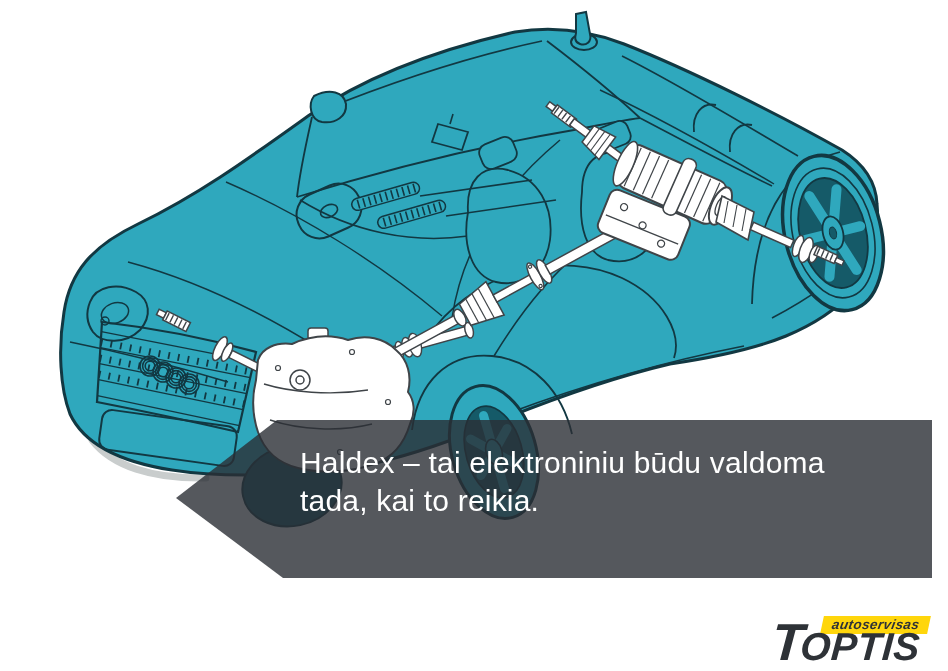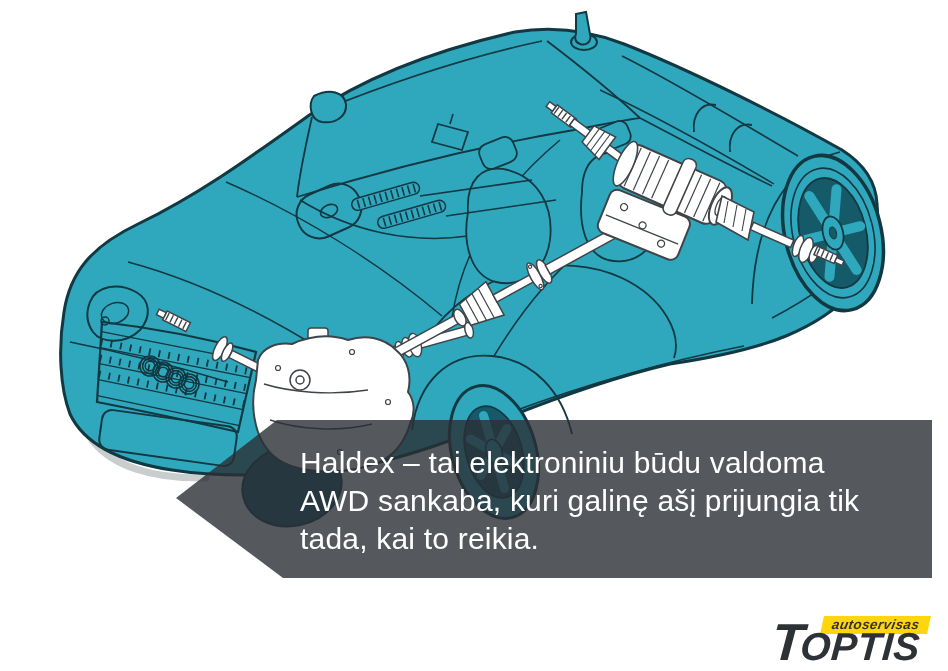--- a/index.html
+++ b/index.html
@@ -309,21 +309,20 @@
           <line x1="818" y1="250.5" x2="836" y2="250.5" stroke="var(--dtstroke)" stroke-width="7" stroke-dasharray="1.4 3.4"></line>
           <rect class="wt" stroke-width="1.4" x="838" y="248.5" width="8" height="5"></rect>
         </g>
       </g>
     </g>
   </svg>
 
   <div class="caption-panel">
     <div class="caption-text">
       <span>Haldex – tai elektroniniu būdu valdoma</span>
-      <span>AWD sankaba, kuri galinę ašį prijungia tik</span>
       <span>tada, kai to reikia.</span>
     </div>
   </div>
 
   <div class="logo">
     <div class="logo-tagline-box">
       <span>autoservisas</span>
     </div>
     <div class="logo-brand">
       <span class="logo-t">T</span>

